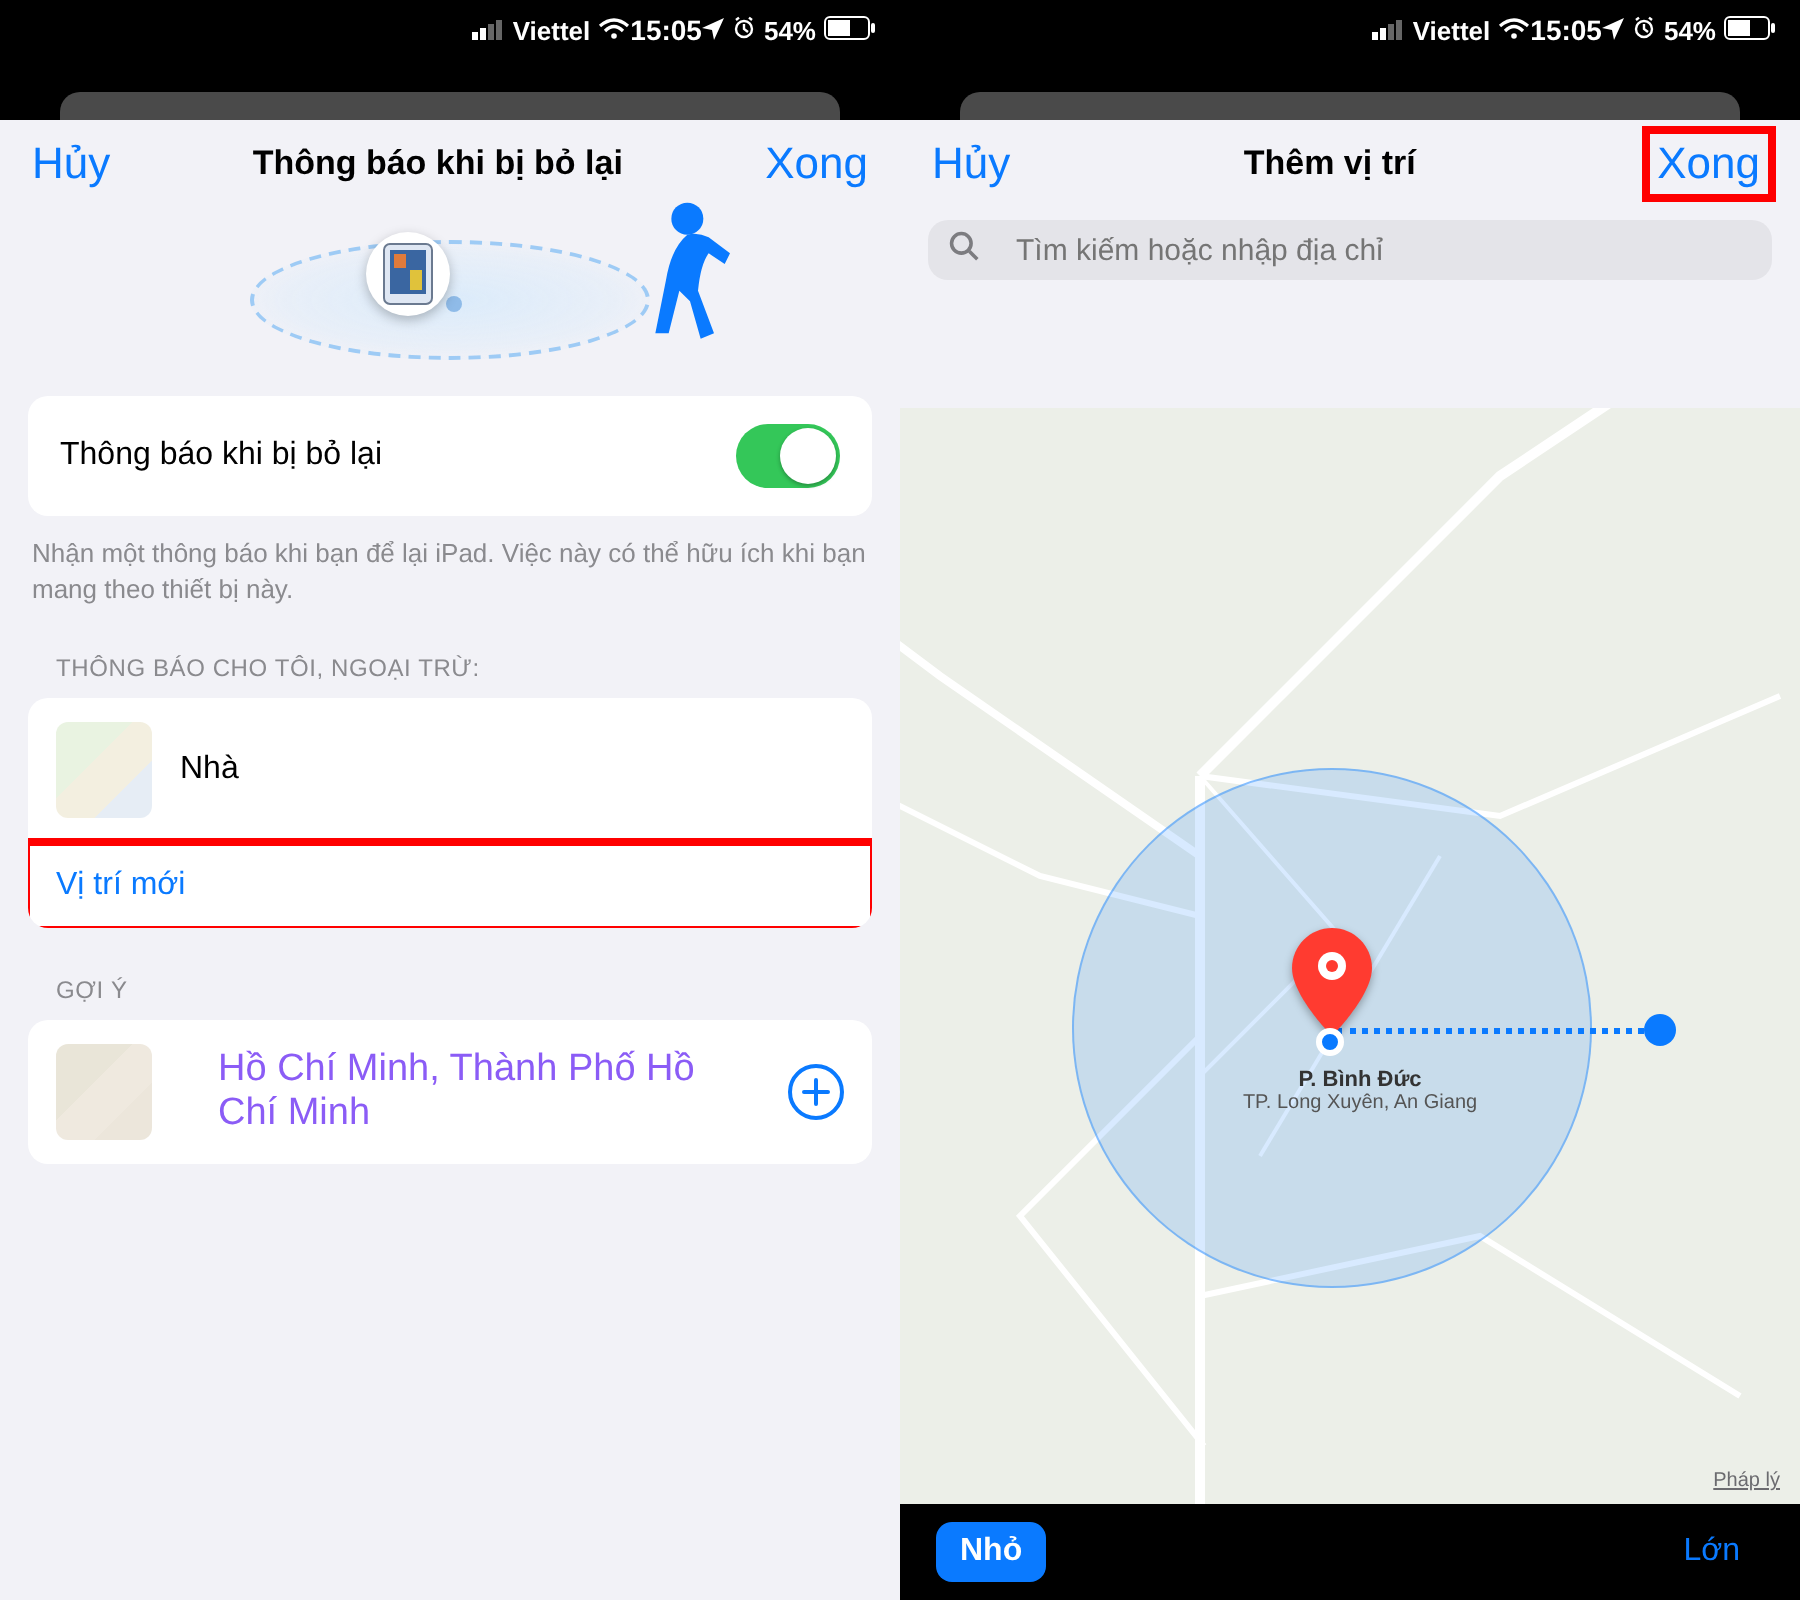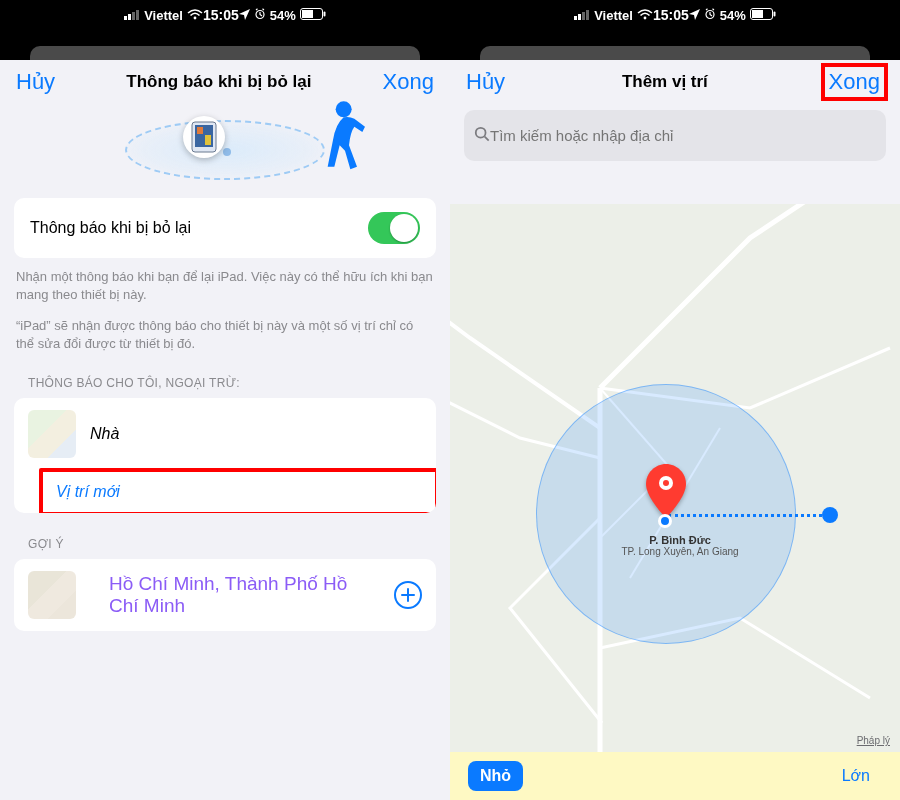--- a/index.html
+++ b/index.html
@@ -1,19 +1,19 @@
 <!DOCTYPE html>
 <html><head>
 <meta charset="utf-8">
 <style>
   * { box-sizing: border-box; margin: 0; padding: 0; }
   html, body { width: 900px; height: 800px; background: #000; font-family: -apple-system, "Helvetica Neue", Arial, sans-serif; }
   .stage { display: flex; width: 900px; height: 800px; }
   .phone { width: 450px; height: 800px; background: #f2f2f7; display: flex; flex-direction: column; position: relative; }
-  .statusbar { height: 30px; background: #000; color: #fff; display: flex; align-items: center; justify-content: center; padding: 0 12px; font-size: 13px; font-weight: 600; }
+  .statusbar { height: 30px; background: #000; color: #fff; display: flex; align-items: center; justify-content: flex-end; padding: 0 12px; font-size: 13px; font-weight: 600; }
   .sb-left, .sb-right { display: flex; align-items: center; gap: 4px; }
   .sb-center { font-size: 14px; font-weight: 700; }
   .sb-ic { display: inline-block; }
   .sheet-gap { height: 30px; background: #000; display:flex; align-items:flex-end; justify-content:center;}
   .sheet-bg { width: 390px; height: 14px; background:#4a4a4a; border-radius: 10px 10px 0 0;}
   .sheet { flex: 1; background: #f2f2f7; border-radius: 12px 12px 0 0; overflow: hidden; position: relative; }
   .nav { height: 44px; display: flex; align-items: center; justify-content: space-between; padding: 0 16px; }
   .nav .title { font-size: 17px; font-weight: 600; color: #000; }
   .nav .btn { font-size: 22px; color: #0a7aff; cursor: pointer; }
 
@@ -28,52 +28,52 @@
   .walker { position:absolute; right: -45px; top:-22px; }
   .walker svg { width:54px; height:72px; }
   .section { padding: 0 14px; }
   .card { background:#fff; border-radius:10px; padding:14px 16px; display:flex; align-items:center; justify-content:space-between; }
   .card .label { font-size:16px; color:#000; }
   .switch { width:52px; height:32px; border-radius:16px; background:#34c759; position:relative; cursor:pointer;}
   .switch::after { content:""; position:absolute; width:28px; height:28px; border-radius:50%; background:#fff; top:2px; right:2px; box-shadow:0 1px 2px rgba(0,0,0,.3);}
   .desc { font-size:13px; color:#8a8a8e; padding: 10px 16px 0 16px; line-height:1.35; }
   .desc + .desc { padding-top:14px; }
   .group-header { font-size:12px; letter-spacing:.3px; color:#8a8a8e; padding: 24px 16px 8px 28px; }
-  .group { margin: 0 14px; background:#fff; border-radius:10px; overflow:hidden;font-style:italic; }
+  .group { margin: 0 14px; background:#fff; border-radius:10px; overflow:hidden; }
   .row { display:flex; align-items:center; padding:12px 14px; gap:14px; cursor:pointer;}
   .row + .row { border-top: 0.5px solid #e5e5ea; }
   .mapthumb { width:48px; height:48px; border-radius:6px; background:
       linear-gradient(135deg,#e9f3e1 0 40%, #f3efe0 40% 70%, #e6edf5 70% 100%); }
   .row .label { font-size:16px; color:#000; }
   .row.link .label { color:#0a7aff; }
-  .highlight-red { position:relative;margin-left:28px; }
+  .highlight-red { position:relative; }
   .highlight-red::after { content:""; position:absolute; inset:-3px -3px -3px -3px; border:4px solid #ff0000; border-radius:2px; pointer-events:none; }
   .suggest { margin: 0 14px 10px 14px; background:#fff; border-radius:10px; display:flex; align-items:center; padding:12px 14px; gap:14px; }
   .suggest .txt { flex:1; font-size:19px; color:#8b5cf6;margin-left:19px;}
   .addcircle { width:28px; height:28px; border-radius:50%; border:2px solid #0a7aff; color:#0a7aff; display:flex; align-items:center; justify-content:center; font-size:20px; line-height:1; cursor:pointer;}
 
   
   .rnav { position:relative; }
   .done-hl { border:4px solid #ff0000; padding:2px 4px; margin:-2px -4px; }
   .search { margin: 6px 14px 0 14px; }
-  .searchfield { background:#e4e4e9; border-radius:10px; height:51px; display:flex; align-items:center; gap:0; padding:0 10px; color:#7c7c80;}
+  .searchfield { background:#e4e4e9; border-radius:10px; height:30px; display:flex; align-items:center; gap:18px; padding:0 10px; color:#7c7c80;}
   .searchfield svg { width:16px; height:16px; stroke:#7c7c80; stroke-width:2; fill:none;}
   .searchfield input { border:none; background:transparent; font-size:15px; color:#7c7c80; outline:none; flex:1;}
   .mapwrap { position:absolute; top:144px; bottom:48px; left:0; right:0; background:#fde047; overflow:hidden;}
   .map-svg { position:absolute; inset:0; width:100%; height:100%; }
   .geocircle { position:absolute; width:260px; height:260px; border-radius:50%; background:rgba(10,122,255,0.16); border:1px solid rgba(10,122,255,0.4); left:86px; top:180px;}
   .radius-line { position:absolute; top:310px; left:218px; width:160px; border-top:3px dotted #0a7aff;}
   .handle { position:absolute; width:16px; height:16px; border-radius:50%; background:#0a7aff; top:303px; left:372px; cursor:grab;}
   .center-dot { position:absolute; width:14px; height:14px; border-radius:50%; background:#0a7aff; border:3px solid #fff; top:310px; left:208px;}
   .redpin { position:absolute; top:260px; left:196px; }
   .redpin svg { width:40px; height:54px; filter: drop-shadow(0 2px 2px rgba(0,0,0,.3));}
   .pl-label { position:absolute; top:330px; left:150px; text-align:center; font-size:11px; color:#333; width:160px; font-weight:600;}
   .pl-label .sub { font-weight:400; color:#555; font-size:10px;}
   .legal { position:absolute; bottom:6px; right:10px; font-size:10px; color:#6b6b6f; text-decoration:underline; cursor:pointer;margin-top:23px;}
-  .seg { position:absolute; bottom:0; left:0; right:0; height:48px; background:#fef9c3; display:flex; align-items:center; justify-content:space-between; padding:0 18px;}
+  .seg { position:absolute; bottom:0; left:0; right:0; height:48px; background:#000000; display:flex; align-items:center; justify-content:space-between; padding:0 18px;}
   .seg .opt { font-size:16px; color:#0a7aff; cursor:pointer; padding:6px 12px; border-radius:8px;}
   .seg .opt.sel { background:#0a7aff; color:#fff; font-weight:600;}
 </style>
 </head>
 <body>
 
 <div class="stage">
 
   <div class="phone">
     <div class="statusbar">
@@ -150,21 +150,20 @@
       </div>
 
       <div class="section">
         <div class="card">
           <span class="label">Thông báo khi bị bỏ lại</span>
           <span class="switch"></span>
         </div>
       </div>
 
       <div class="desc">Nhận một thông báo khi bạn để lại iPad. Việc này có thể hữu ích khi bạn mang theo thiết bị này.</div>
-      <div class="desc">“iPad” sẽ nhận được thông báo cho thiết bị này và một số vị trí chỉ có thể sửa đổi được từ thiết bị đó.</div>
 
       <div class="group-header">THÔNG BÁO CHO TÔI, NGOẠI TRỪ:</div>
       <div class="group">
         <div class="row">
           <div class="mapthumb"></div>
           <span class="label">Nhà</span>
         </div>
         <div class="row link highlight-red">
           <span class="label">Vị trí mới</span>
         </div>

